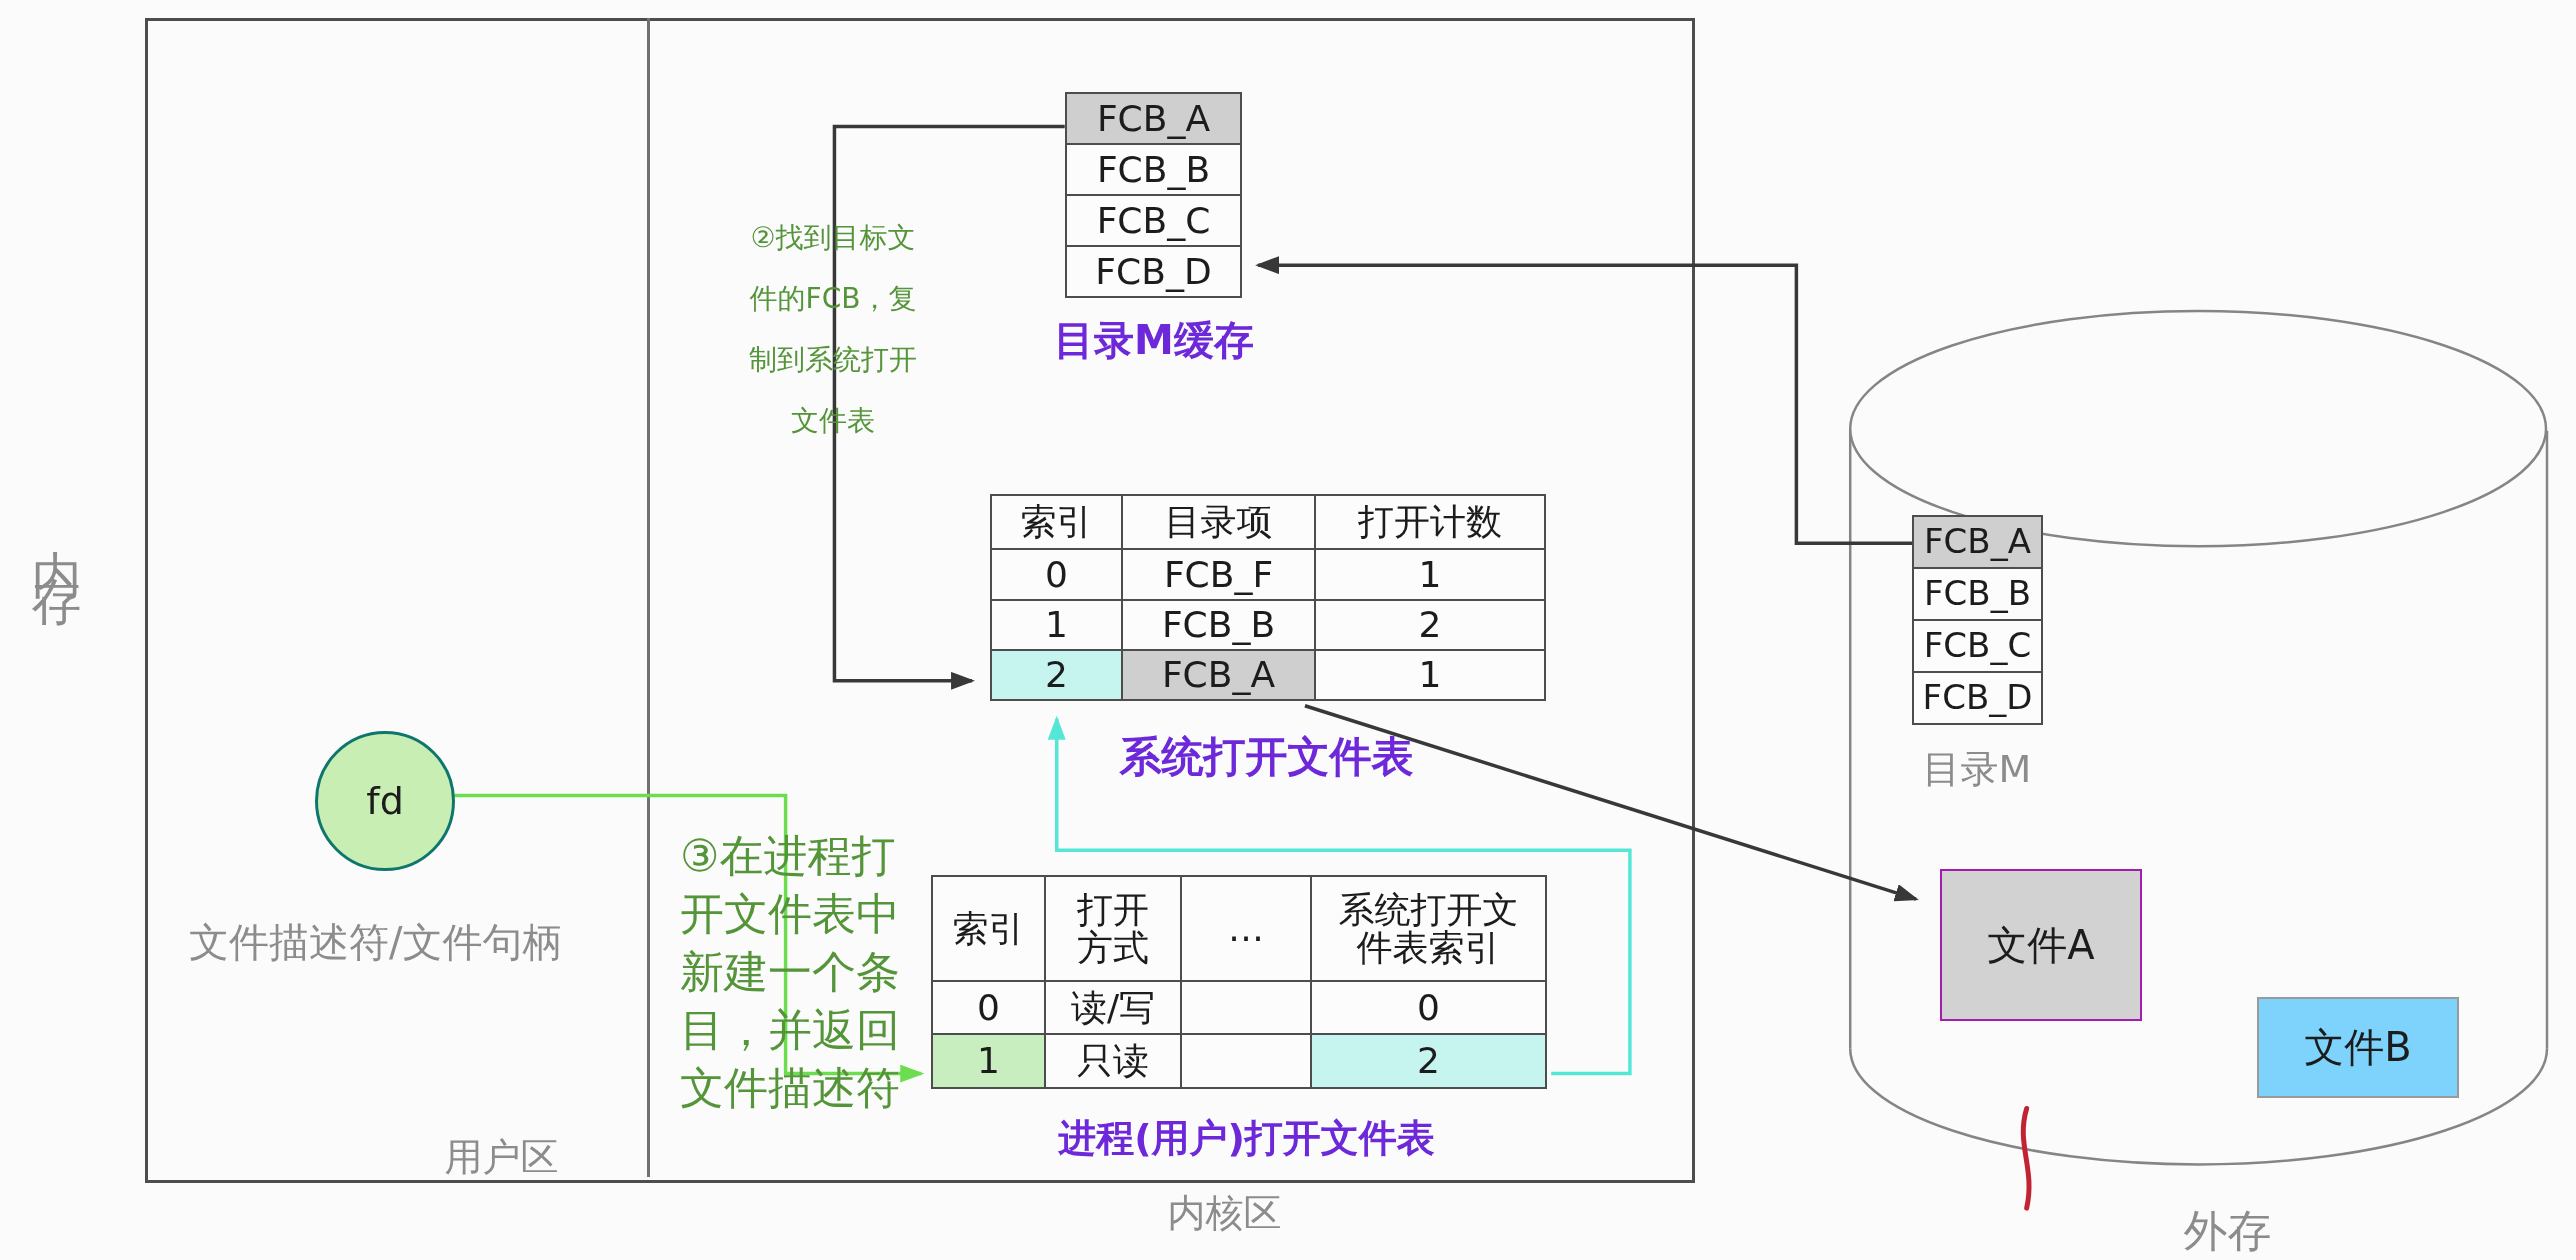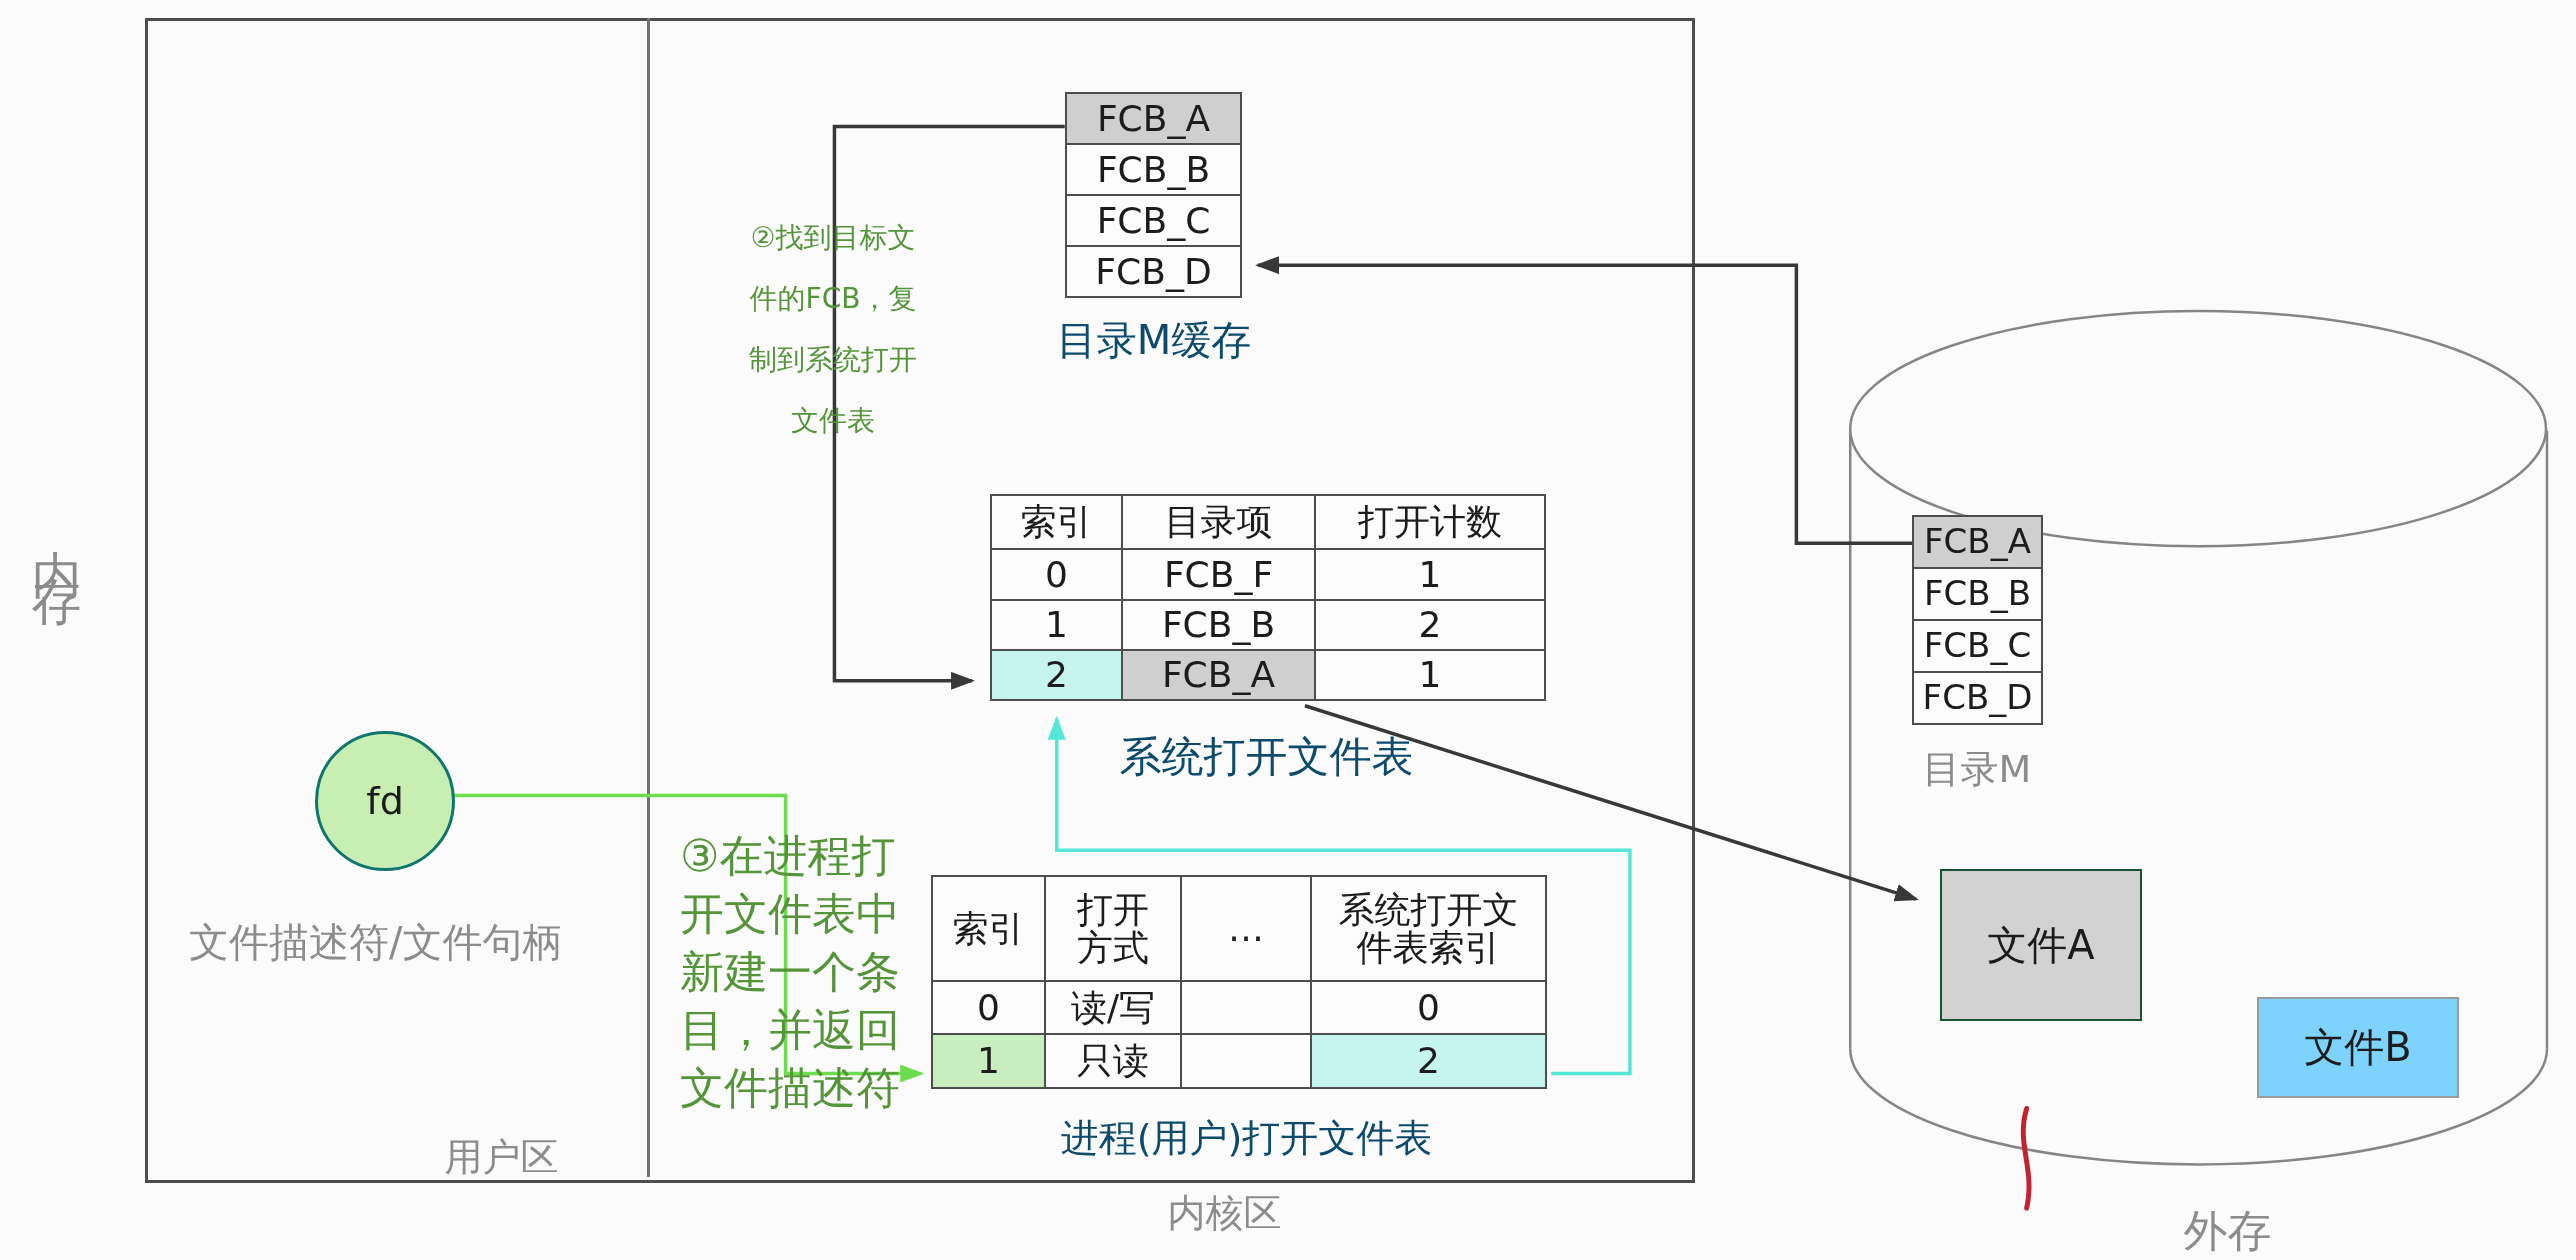--- a/index.html
+++ b/index.html
@@ -8,39 +8,39 @@
   .abs{position:absolute;}
   .svglayer{position:absolute;left:0;top:0;z-index:2;}
   .boxlayer{z-index:1;}
   .uilayer{z-index:3;}
   
   .bigbox{left:145px;top:18px;width:1544px;height:1159px;border:3px solid #4d4d4d;background:transparent;}
   .divider{left:647px;top:18px;width:3px;height:1159px;background:#707070;}
   
   .lbl{position:absolute;z-index:3;}
   .gray{color:#8c8c8c;}
-  .crimson{color:#0c4a6e;font-weight:normal;}
+  .crimson{color:#6d28d9;font-weight:bold;}
   .center{text-align:center;}
   
   .vertical{writing-mode:vertical-rl;text-orientation:upright;letter-spacing:0.55em;}
   
   .tbl{position:absolute;display:grid;background:#4d4d4d;gap:2px;border:2px solid #4d4d4d;z-index:3;}
   .tbl .cell{background:#fcfcfc;display:flex;align-items:center;justify-content:center;
              font-size:36px;line-height:1.05;white-space:pre-line;text-align:center;}
   .cell.gray-bg{background:#cfcfcf;}
   .cell.cyan-bg{background:#c6f5f0;}
   .cell.green-bg{background:#c8edbf;}
   .fcb-font{font-size:38px;font-weight:500;}
   
   .fd-circle{left:315px;top:731px;width:134px;height:134px;border-radius:50%;
              background:#c9eeb4;border:3px solid #0f766e;display:flex;align-items:center;
              justify-content:center;font-size:38px;z-index:3;}
   
   .filebox{display:flex;align-items:center;justify-content:center;font-size:40px;z-index:3;}
-  .file-a{left:1940px;top:869px;width:198px;height:148px;background:#d2d2d2;border:2px solid #14532d;}
+  .file-a{left:1940px;top:869px;width:198px;height:148px;background:#d2d2d2;border:2px solid #a21caf;}
   .file-b{left:2257px;top:997px;width:198px;height:97px;background:#7dd3fc;border:2px solid #9a9a9a;}
   .ann{position:absolute;z-index:3;font-size:28px;color:#55953a;}
 </style>
 </head>
 <body>
 
 <div class="stage">
 
   <div class="abs bigbox boxlayer"></div>
   <div class="abs divider boxlayer"></div>

